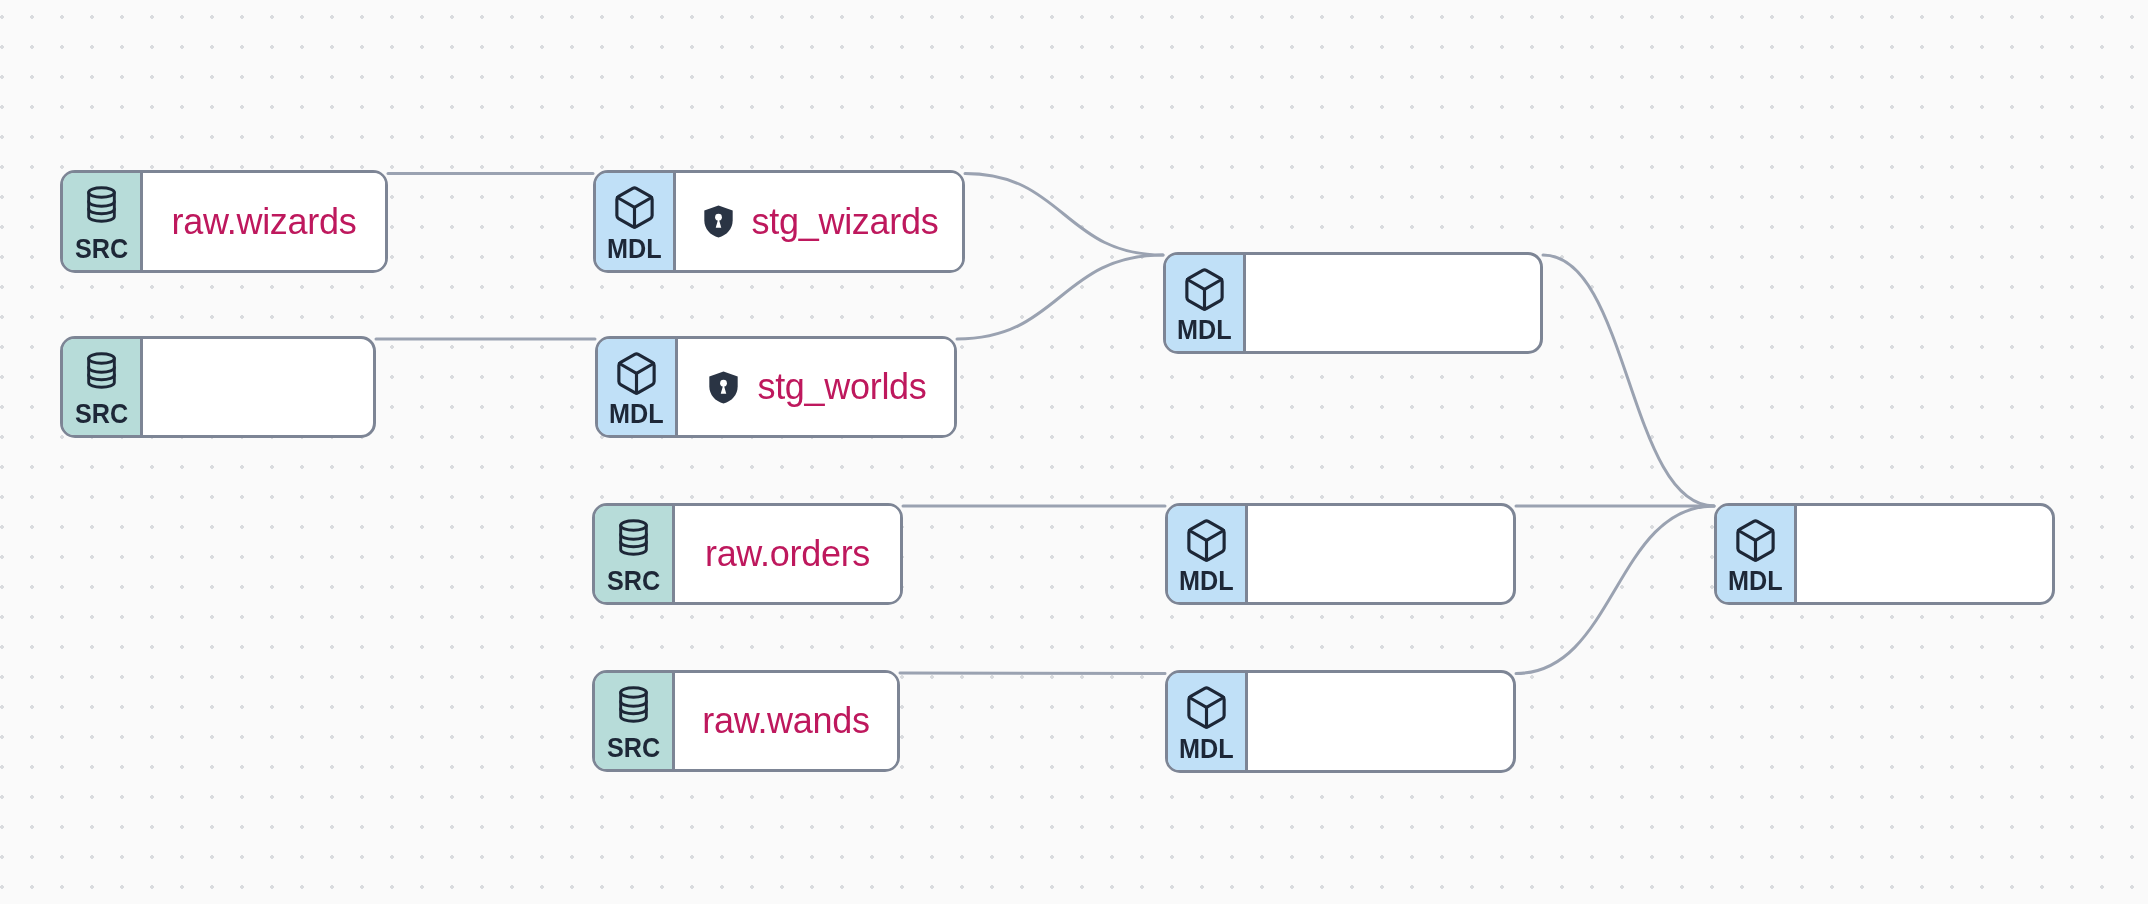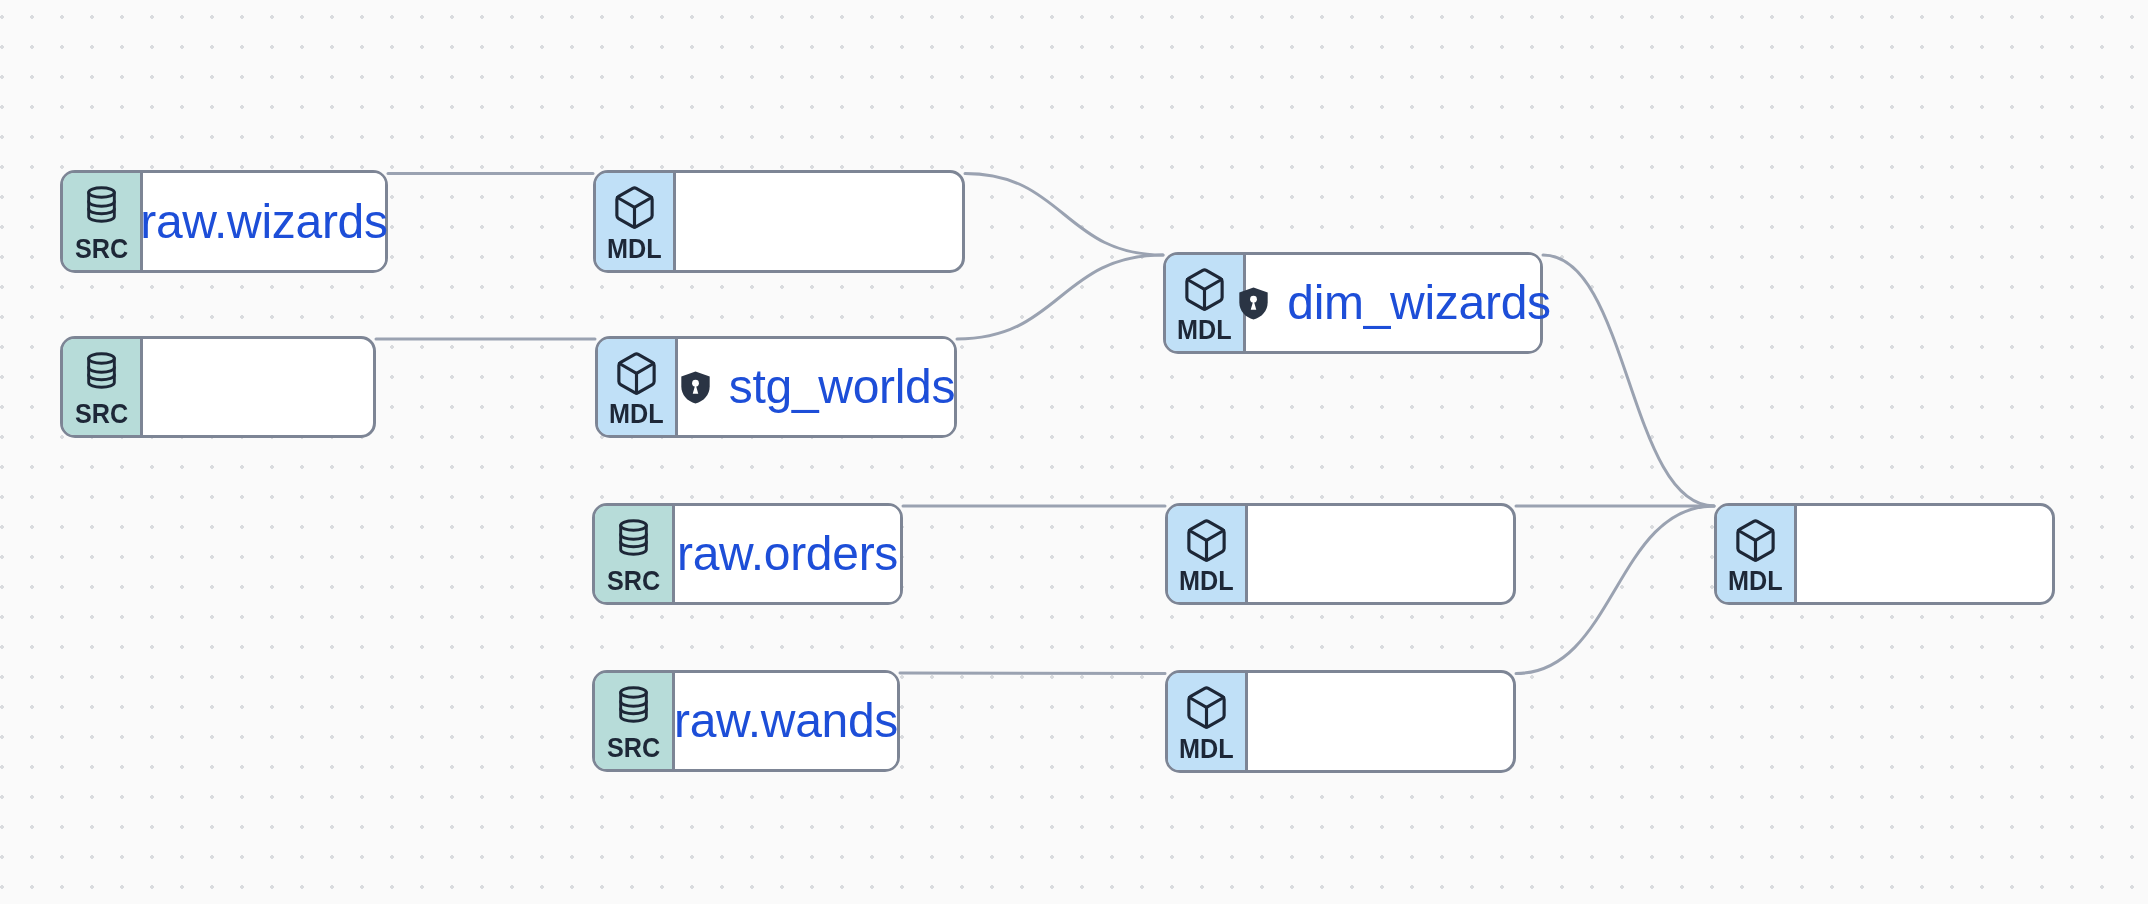--- a/index.html
+++ b/index.html
@@ -41,21 +41,21 @@
     line-height:1;
   }
   .node-body{
     flex:1;display:flex;align-items:center;justify-content:center;gap:15px;
     padding:0 16px;border-radius:0 11px 11px 0;background:var(--body,#ffffff);
     min-width:0;
   }
   .shield-wrap{display:block;line-height:0;}
   .shield-wrap svg{width:37px;height:37px;}
   .node-label{
-    font-size:48px;font-weight:500;color:#1d4ed8;letter-spacing:-0.3px;
+    font-size:36px;font-weight:500;color:#be185d;letter-spacing:-0.3px;
     white-space:nowrap;line-height:1;
   }
 </style>
 </head>
 <body>
 
 <div class="stage" style="--bg: #fafafa; --dot: #d9dbde; --border: #7d8595; --body: #ffffff; --src: #b7dcd9; --mdl: #c0e0f7; --ink: #1d2737; --edge: #9aa2b1;">
   <svg class="edge-layer" xmlns="http://www.w3.org/2000/svg" viewBox="0 0 2148 904">
       <path d="M 388 173.5 L 593 173.5"></path>
       <path d="M 376 339 L 595 339"></path>
@@ -84,66 +84,66 @@
       </div>
       <div class="node model" style="left: 593px; top: 122px; width: 372px; height: 103px;">
         <div class="badge">
           <span class="badge-icon"><svg viewBox="0 0 24 24" fill="none" stroke="currentColor" stroke-width="1.6" stroke-linecap="round" stroke-linejoin="round">
               <path d="M21 16.1V7.9a1.8 1.8 0 0 0-.9-1.56l-7.2-4.1a1.8 1.8 0 0 0-1.8 0l-7.2 4.1A1.8 1.8 0 0 0 3 7.9v8.2a1.8 1.8 0 0 0 .9 1.56l7.2 4.1a1.8 1.8 0 0 0 1.8 0l7.2-4.1a1.8 1.8 0 0 0 .9-1.56z"></path>
               <path d="M3.3 6.9 12 11.9l8.7-5"></path>
               <path d="M12 22.1V11.9"></path>
             </svg></span>
           <span class="badge-label">MDL</span>
         </div>
-      </div>
-      <div class="node source" style="left: 60px; top: 288px; width: 316px; height: 102px;">
-        <div class="badge">
-          <span class="badge-icon"><svg viewBox="0 0 24 24" fill="none" stroke="currentColor" stroke-width="1.7" stroke-linecap="round">
-              <ellipse cx="12" cy="5" rx="7.5" ry="2.8"></ellipse>
-              <path d="M4.5 5v14c0 1.55 3.36 2.8 7.5 2.8s7.5-1.25 7.5-2.8V5"></path>
-              <path d="M4.5 10.2c0 1.55 3.36 2.8 7.5 2.8s7.5-1.25 7.5-2.8"></path>
-              <path d="M4.5 14.6c0 1.55 3.36 2.8 7.5 2.8s7.5-1.25 7.5-2.8"></path>
-            </svg></span>
-          <span class="badge-label">SRC</span>
-        </div>
-      </div>
-      <div class="node model" style="left: 595px; top: 288px; width: 362px; height: 102px;">
-        <div class="badge">
-          <span class="badge-icon"><svg viewBox="0 0 24 24" fill="none" stroke="currentColor" stroke-width="1.6" stroke-linecap="round" stroke-linejoin="round">
-              <path d="M21 16.1V7.9a1.8 1.8 0 0 0-.9-1.56l-7.2-4.1a1.8 1.8 0 0 0-1.8 0l-7.2 4.1A1.8 1.8 0 0 0 3 7.9v8.2a1.8 1.8 0 0 0 .9 1.56l7.2 4.1a1.8 1.8 0 0 0 1.8 0l7.2-4.1a1.8 1.8 0 0 0 .9-1.56z"></path>
-              <path d="M3.3 6.9 12 11.9l8.7-5"></path>
-              <path d="M12 22.1V11.9"></path>
-            </svg></span>
-          <span class="badge-label">MDL</span>
-        </div>
         <div class="node-body">
           <span class="shield-wrap"><svg viewBox="0 0 24 24">
               <path fill="#2a3444" d="M12 1.6 21.2 4.9v6.3c0 5.6-3.9 9.8-9.2 11.2C6.7 21 2.8 16.8 2.8 11.2V4.9z"></path>
               <circle cx="12" cy="9.2" r="2.2" fill="#ffffff"></circle>
               <path d="M12 9.8 10.2 16h3.6z" fill="#ffffff"></path>
             </svg></span>
-          <span class="node-label">stg_worlds</span>
-        </div>
-      </div>
-      <div class="node model" style="left: 1163px; top: 204px; width: 380px; height: 102px;">
+          <span class="node-label">stg_wizards</span>
+        </div>
+      </div>
+      <div class="node source" style="left: 60px; top: 288px; width: 316px; height: 102px;">
+        <div class="badge">
+          <span class="badge-icon"><svg viewBox="0 0 24 24" fill="none" stroke="currentColor" stroke-width="1.7" stroke-linecap="round">
+              <ellipse cx="12" cy="5" rx="7.5" ry="2.8"></ellipse>
+              <path d="M4.5 5v14c0 1.55 3.36 2.8 7.5 2.8s7.5-1.25 7.5-2.8V5"></path>
+              <path d="M4.5 10.2c0 1.55 3.36 2.8 7.5 2.8s7.5-1.25 7.5-2.8"></path>
+              <path d="M4.5 14.6c0 1.55 3.36 2.8 7.5 2.8s7.5-1.25 7.5-2.8"></path>
+            </svg></span>
+          <span class="badge-label">SRC</span>
+        </div>
+      </div>
+      <div class="node model" style="left: 595px; top: 288px; width: 362px; height: 102px;">
         <div class="badge">
           <span class="badge-icon"><svg viewBox="0 0 24 24" fill="none" stroke="currentColor" stroke-width="1.6" stroke-linecap="round" stroke-linejoin="round">
               <path d="M21 16.1V7.9a1.8 1.8 0 0 0-.9-1.56l-7.2-4.1a1.8 1.8 0 0 0-1.8 0l-7.2 4.1A1.8 1.8 0 0 0 3 7.9v8.2a1.8 1.8 0 0 0 .9 1.56l7.2 4.1a1.8 1.8 0 0 0 1.8 0l7.2-4.1a1.8 1.8 0 0 0 .9-1.56z"></path>
               <path d="M3.3 6.9 12 11.9l8.7-5"></path>
               <path d="M12 22.1V11.9"></path>
             </svg></span>
           <span class="badge-label">MDL</span>
         </div>
         <div class="node-body">
           <span class="shield-wrap"><svg viewBox="0 0 24 24">
               <path fill="#2a3444" d="M12 1.6 21.2 4.9v6.3c0 5.6-3.9 9.8-9.2 11.2C6.7 21 2.8 16.8 2.8 11.2V4.9z"></path>
               <circle cx="12" cy="9.2" r="2.2" fill="#ffffff"></circle>
               <path d="M12 9.8 10.2 16h3.6z" fill="#ffffff"></path>
             </svg></span>
-          <span class="node-label">dim_wizards</span>
+          <span class="node-label">stg_worlds</span>
+        </div>
+      </div>
+      <div class="node model" style="left: 1163px; top: 204px; width: 380px; height: 102px;">
+        <div class="badge">
+          <span class="badge-icon"><svg viewBox="0 0 24 24" fill="none" stroke="currentColor" stroke-width="1.6" stroke-linecap="round" stroke-linejoin="round">
+              <path d="M21 16.1V7.9a1.8 1.8 0 0 0-.9-1.56l-7.2-4.1a1.8 1.8 0 0 0-1.8 0l-7.2 4.1A1.8 1.8 0 0 0 3 7.9v8.2a1.8 1.8 0 0 0 .9 1.56l7.2 4.1a1.8 1.8 0 0 0 1.8 0l7.2-4.1a1.8 1.8 0 0 0 .9-1.56z"></path>
+              <path d="M3.3 6.9 12 11.9l8.7-5"></path>
+              <path d="M12 22.1V11.9"></path>
+            </svg></span>
+          <span class="badge-label">MDL</span>
         </div>
       </div>
       <div class="node source" style="left: 592px; top: 455px; width: 311px; height: 102px;">
         <div class="badge">
           <span class="badge-icon"><svg viewBox="0 0 24 24" fill="none" stroke="currentColor" stroke-width="1.7" stroke-linecap="round">
               <ellipse cx="12" cy="5" rx="7.5" ry="2.8"></ellipse>
               <path d="M4.5 5v14c0 1.55 3.36 2.8 7.5 2.8s7.5-1.25 7.5-2.8V5"></path>
               <path d="M4.5 10.2c0 1.55 3.36 2.8 7.5 2.8s7.5-1.25 7.5-2.8"></path>
               <path d="M4.5 14.6c0 1.55 3.36 2.8 7.5 2.8s7.5-1.25 7.5-2.8"></path>
             </svg></span>

